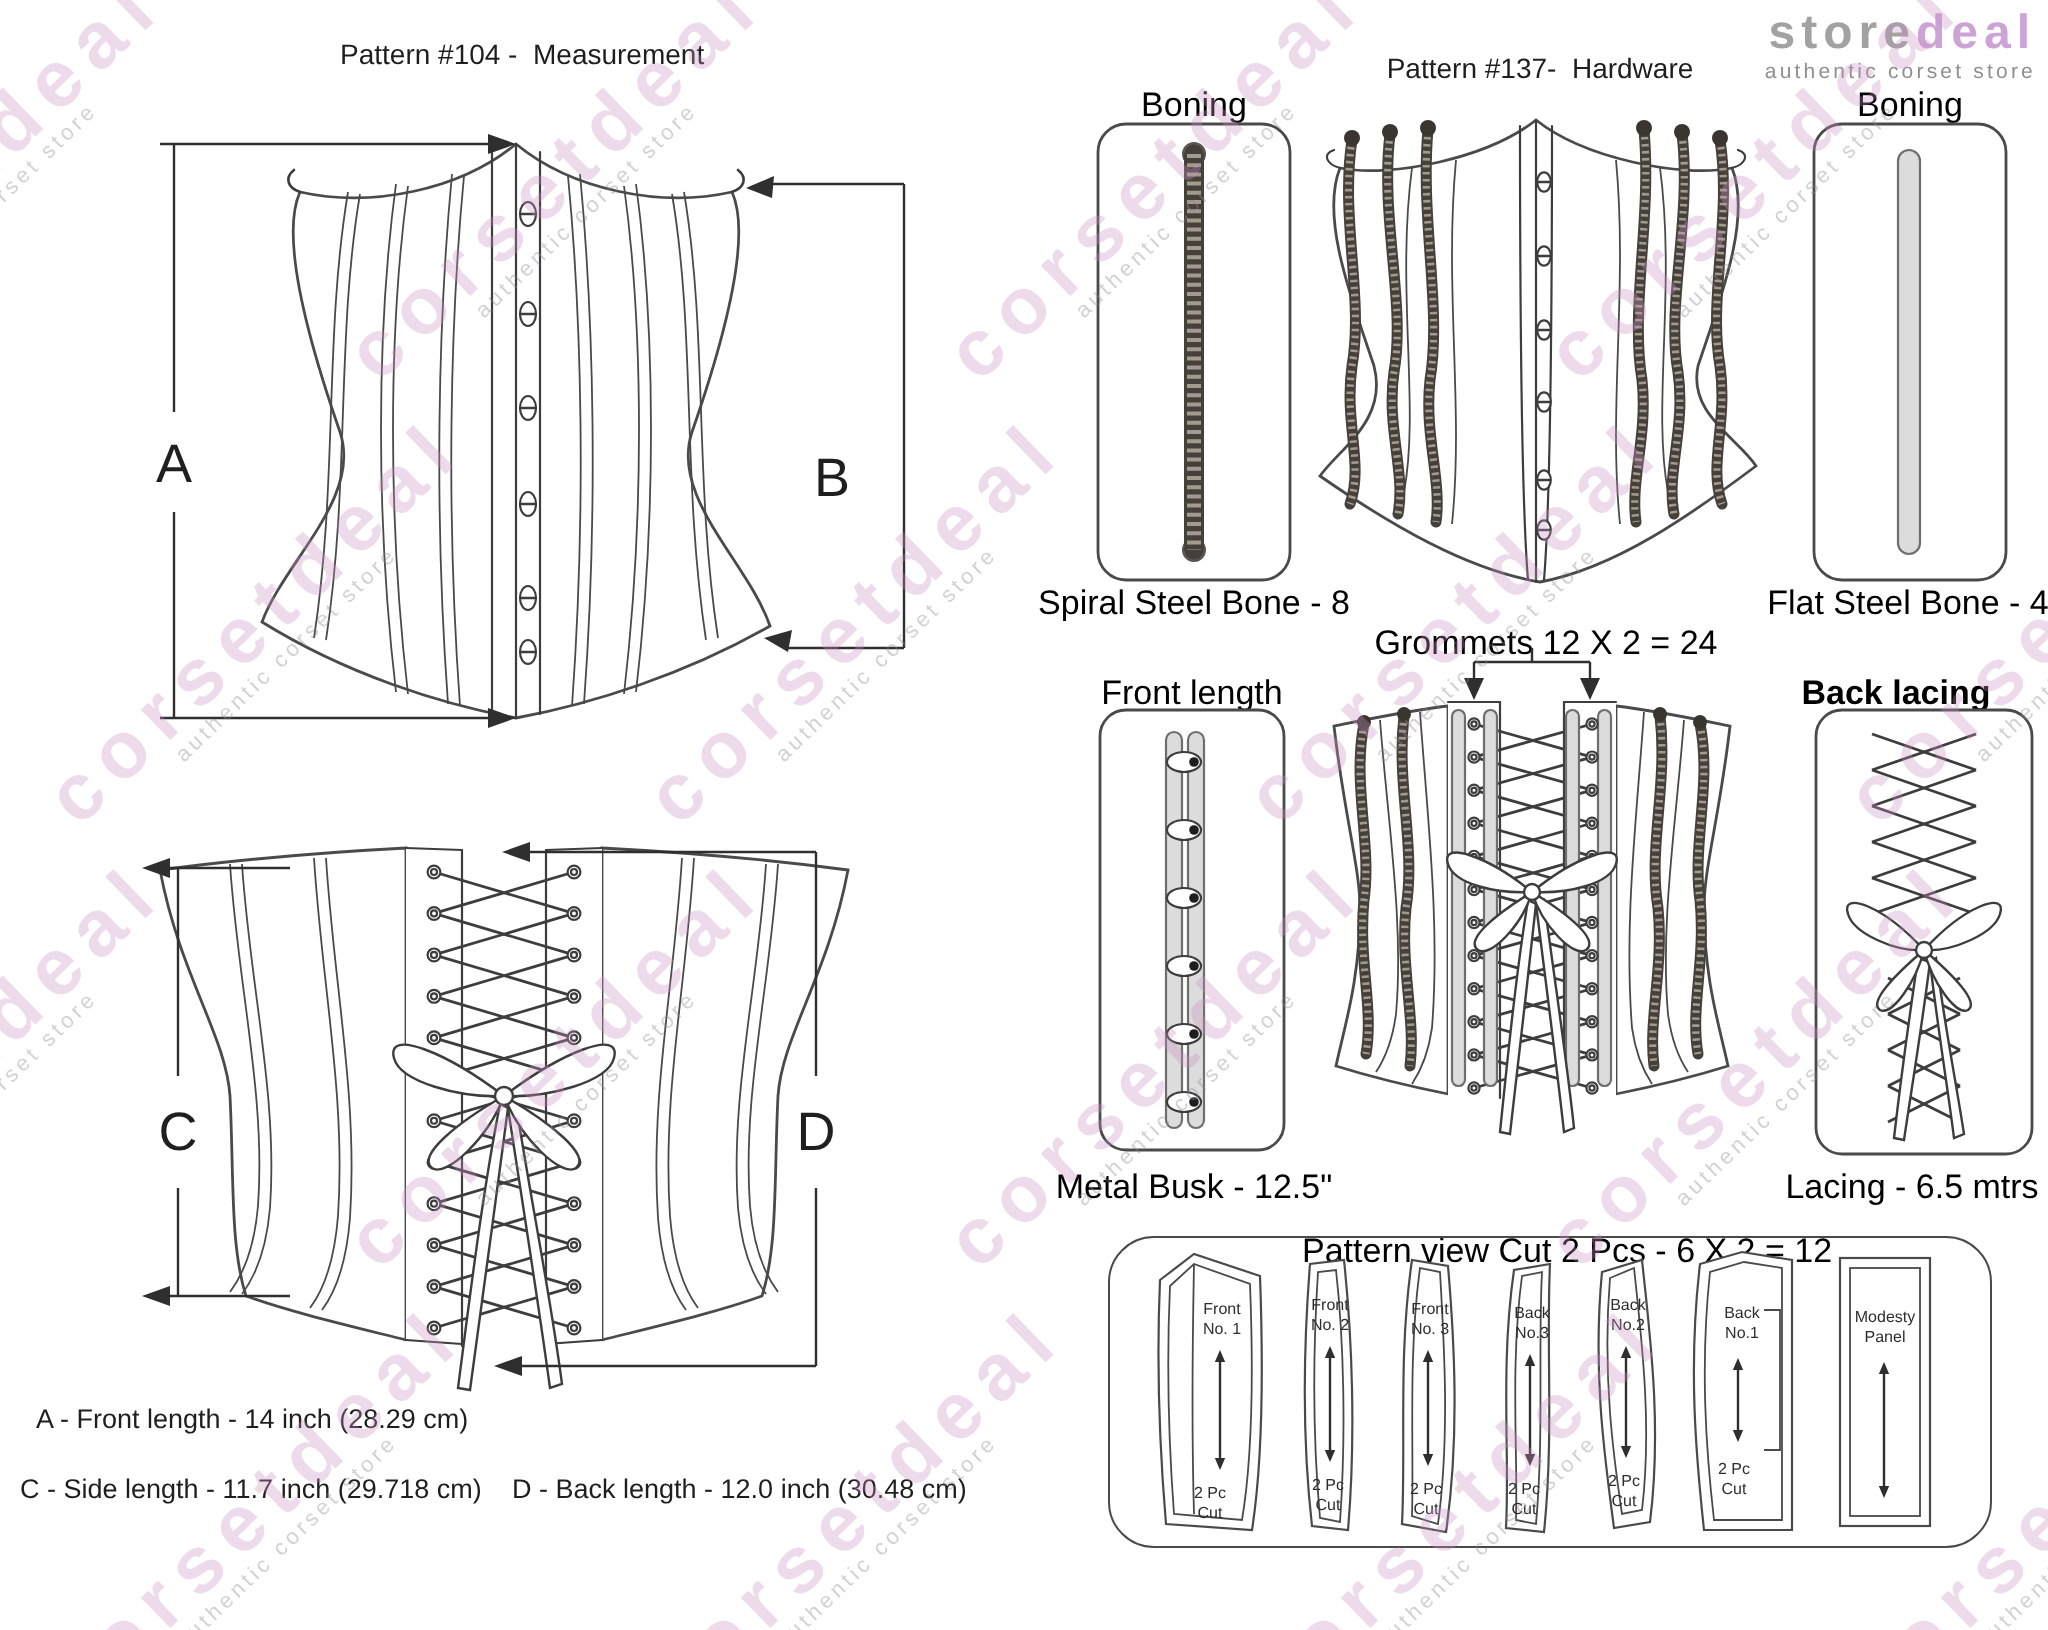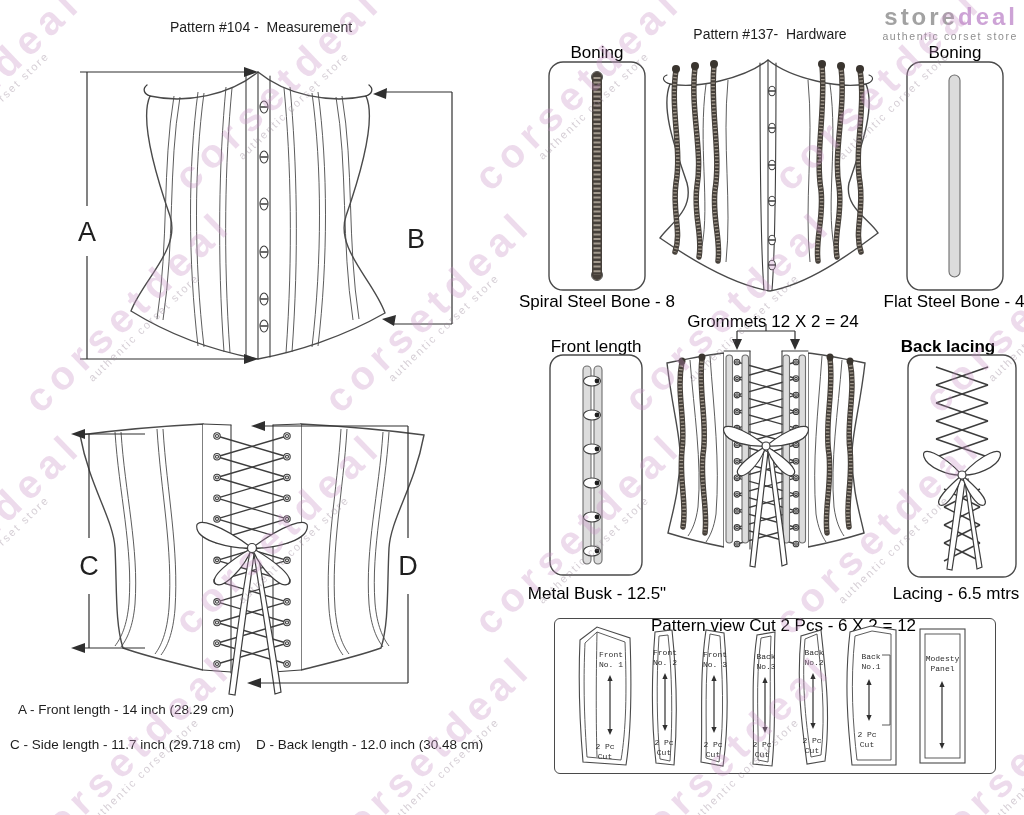--- a/index.html
+++ b/index.html
@@ -496,21 +496,21 @@
       <path class="bow" d="M56,122 C76,100 98,92 94,104 C91,114 70,123 56,122 Z"></path>
       <path class="bow" d="M56,122 C42,134 28,148 34,152 C40,155 52,138 56,122 Z"></path>
       <path class="bow" d="M56,122 C70,134 84,148 78,152 C72,155 60,138 56,122 Z"></path>
       <circle class="bow" cx="56" cy="122" r="4"></circle>
     </g>
   </svg>
   <div class="abs caption" style="left:871px;top:584px;width:170px;">Lacing - 6.5 mtrs</div>
 
   <div class="abs caption" style="left:651px;top:598px;width:240px;margin-top:18px;">Pattern view Cut 2 Pcs - 6 X 2 = 12</div>
 
-  <div class="abs" style="left:554px;top:618px;width:440px;height:154px;border:1.5px solid #4a4a4a;border-radius:6px;font-family:Liberation Mono, monospace;">
+  <div class="abs" style="left:554px;top:618px;width:440px;height:154px;border:1.5px solid #4a4a4a;border-radius:23px;">
 
     <svg class="abs" style="left:20px;top:4px;" width="60" height="146" viewBox="0 0 60 146">
       <path class="boxline thin" d="M5,17 L22,4 L55,15 C57,70 56,110 51,142 L8,139 C3,80 4,40 5,17 Z"></path>
       <path class="seam" d="M10,20 L22,9 L50,19 C52,70 51,107 46,137 L12,134 C8,80 9,42 10,20 Z"></path>
       <path class="seam" d="M22,9 C21,60 21,100 22,134"></path>
       <text class="ptext" x="36" y="34" text-anchor="middle">Front</text>
       <text class="ptext" x="36" y="44" text-anchor="middle">No. 1</text>
       <g>
           <line x1="35" y1="55" x2="35" y2="109" class="meas" stroke-width="1"></line>
           <polygon points="35,52 32.4,58 37.6,58" class="arr"></polygon>

